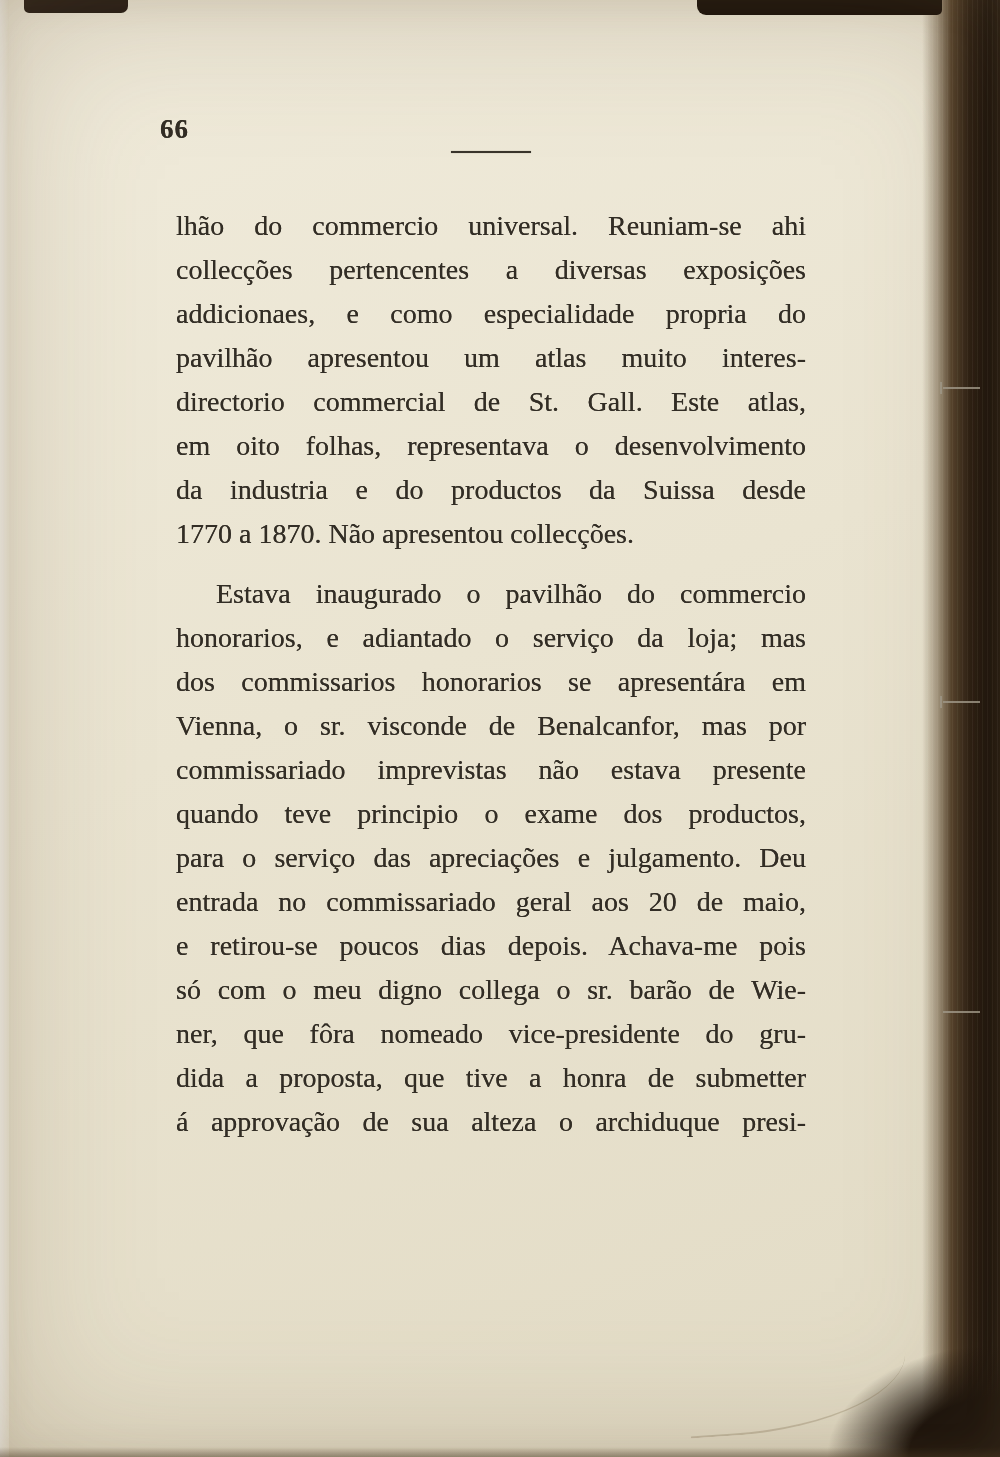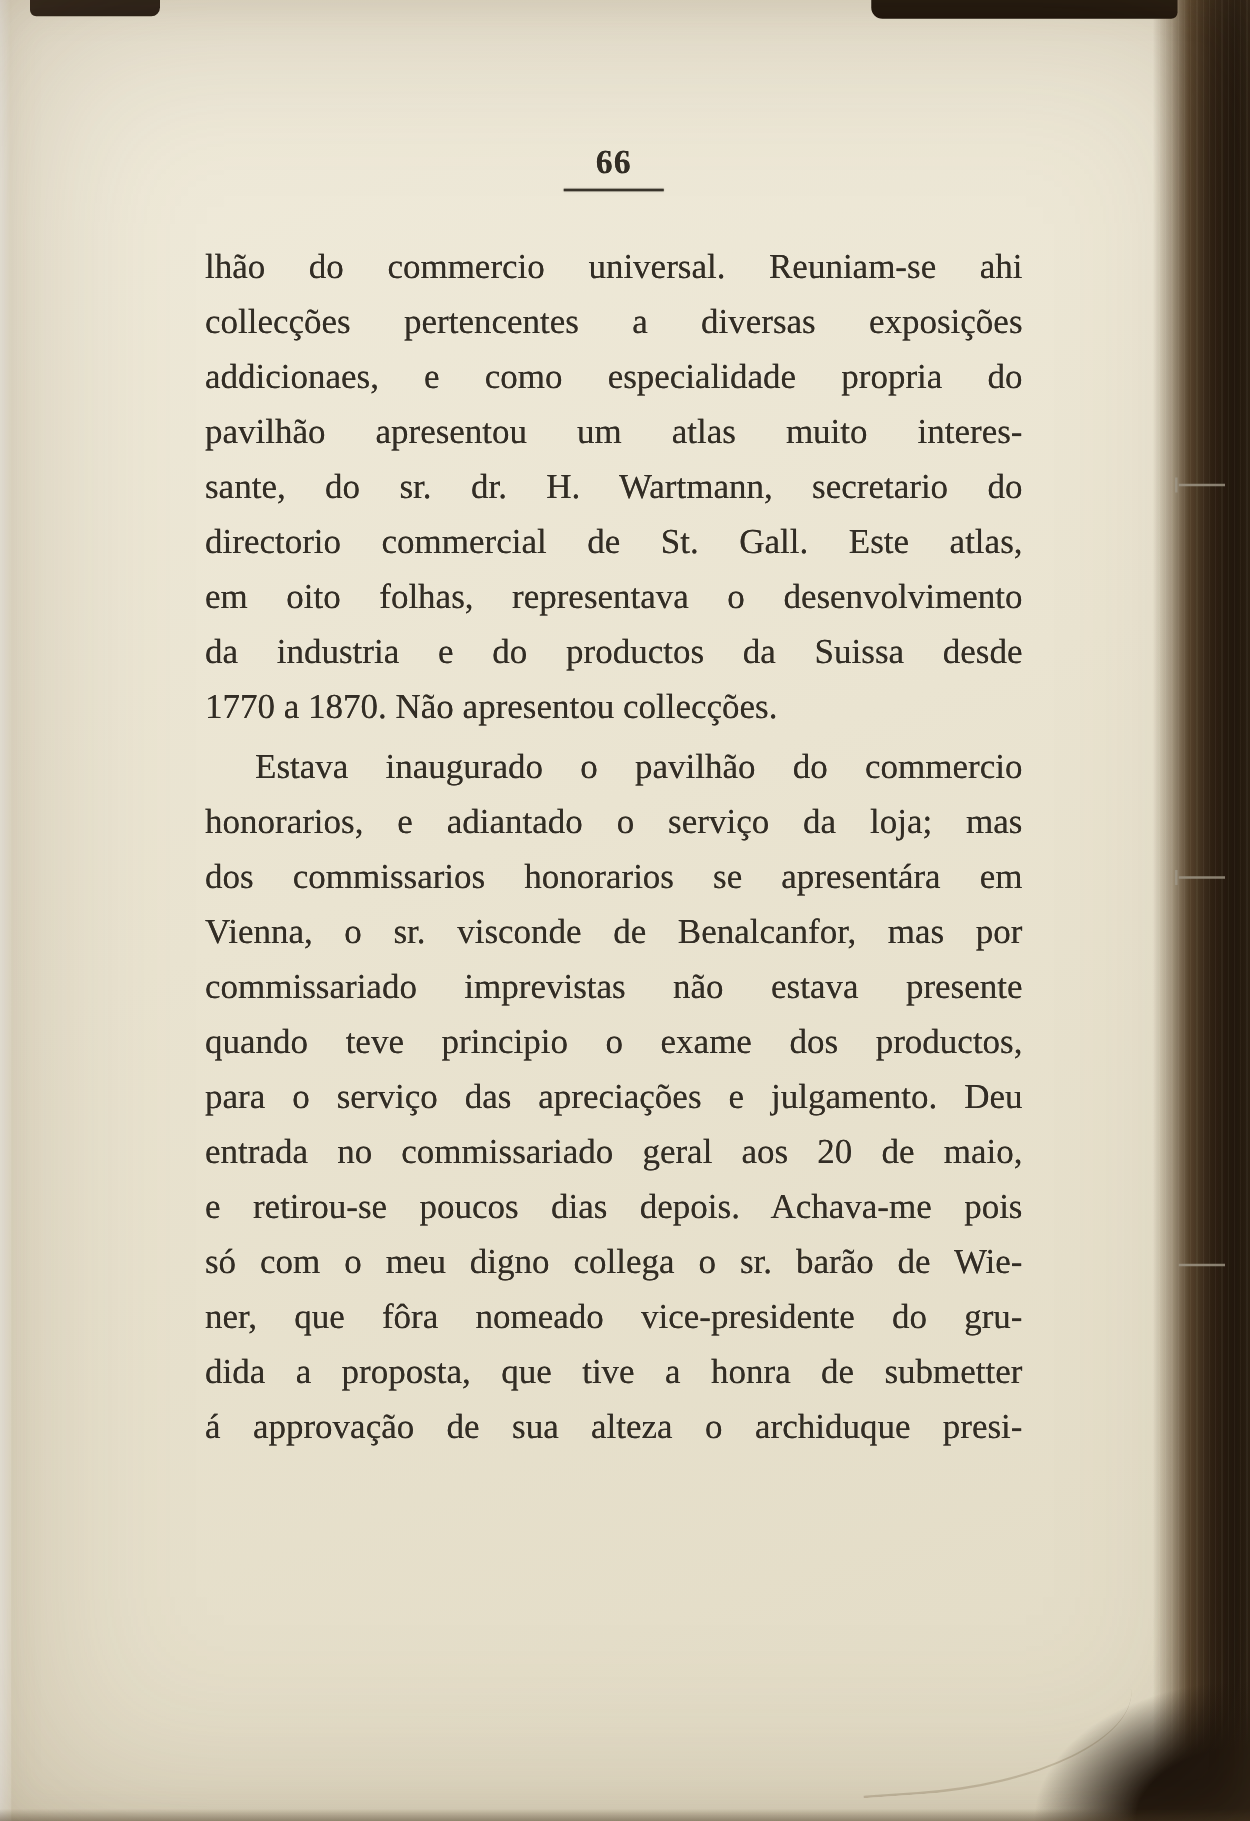--- a/index.html
+++ b/index.html
@@ -38,29 +38,29 @@
     border-bottom:2px solid rgba(120,100,70,.28);
     border-bottom-right-radius:80% 100%;transform:rotate(-4deg);}
 
   .pencil-mark{position:absolute;right:18px;width:48px;height:12px;opacity:.85;}
   .pencil-mark .dash{position:absolute;top:5px;left:9px;right:2px;height:2px;background:#a19a8b;}
   .pencil-mark .tick{position:absolute;left:6px;top:0;width:2px;height:12px;background:#a19a8b;}
   .pm1{top:382px;}
   .pm2{top:696px;}
   .pm3{top:1006px;}
 
-  .page-number-wrap{position:absolute;left:160px;top:114px;width:662px;text-align:center;}
+  .page-number-wrap{position:absolute;left:160px;top:114px;width:662px;text-align:left;}
   .page-number{font-size:27px;font-weight:bold;letter-spacing:1px;
     text-shadow:0 0 .5px rgba(50,45,36,.9);}
   .page-rule{width:80px;height:2px;background:#3a352c;margin:6px auto 0;box-shadow:0 0 1px rgba(58,53,44,.6);}
 
   .text-block{position:absolute;left:160px;top:188px;width:662px;
     font-size:28px;line-height:44px;
     text-shadow:0 0 .5px rgba(50,45,36,.85);}
-  .para{margin:4px;}
+  .para{margin:16px;}
   .line{text-align:justify;text-align-last:justify;height:44px;}
   .line.noJustify{text-align-last:left;}
   .line.indent{padding-left:40px;font-family:Liberation Serif, serif;}
 </style>
 </head>
 <body>
 
 <div class="scan">
 
   <div class="left-strip"></div>
@@ -75,21 +75,20 @@
     <div class="page-number">66</div>
     <div class="page-rule"></div>
   </div>
 
   <div class="text-block">
       <div class="para">
         <div class="line">lhão do commercio universal. Reuniam-se ahi</div>
         <div class="line">collecções pertencentes a diversas exposições</div>
         <div class="line">addicionaes, e como especialidade propria do</div>
         <div class="line">pavilhão apresentou um atlas muito interes-</div>
-        <div class="line">sante, do sr. dr. H. Wartmann, secretario do</div>
         <div class="line">directorio commercial de St. Gall. Este atlas,</div>
         <div class="line">em oito folhas, representava o desenvolvimento</div>
         <div class="line">da industria e do productos da Suissa desde</div>
         <div class="line noJustify">1770 a 1870. Não apresentou collecções.</div>
       </div>
       <div class="para">
         <div class="line indent">Estava inaugurado o pavilhão do commercio</div>
         <div class="line">honorarios, e adiantado o serviço da loja; mas</div>
         <div class="line">dos commissarios honorarios se apresentára em</div>
         <div class="line">Vienna, o sr. visconde de Benalcanfor, mas por</div>

